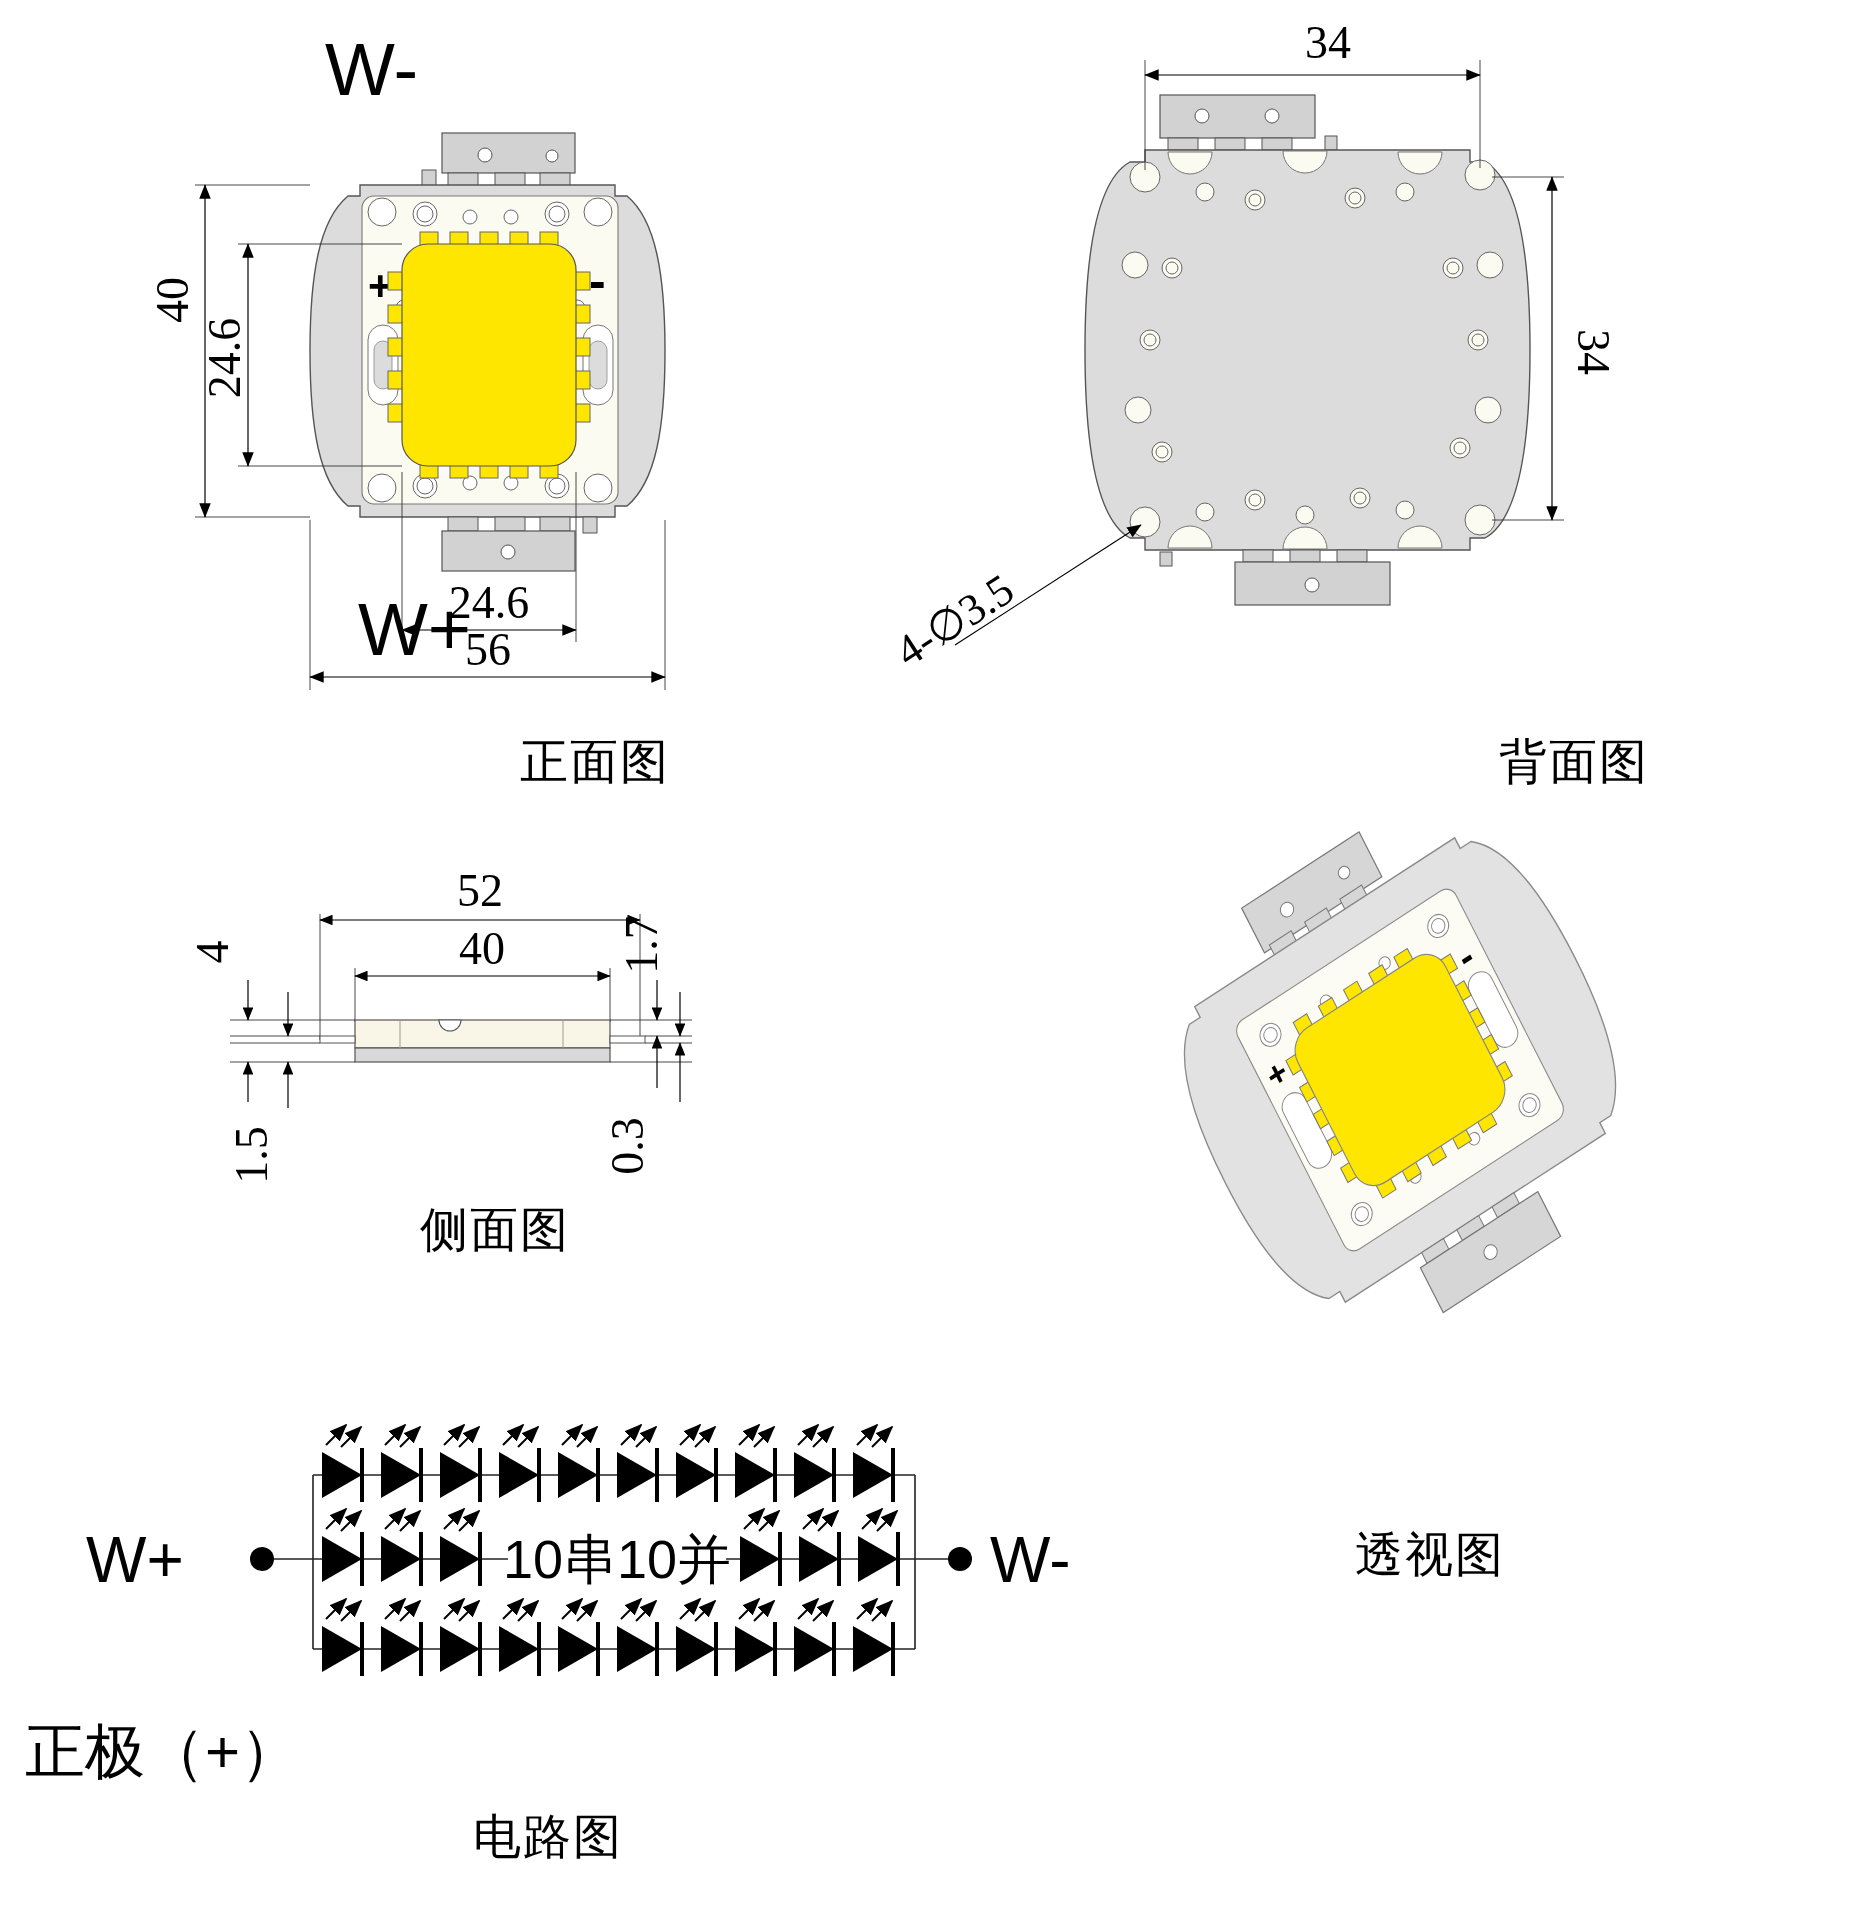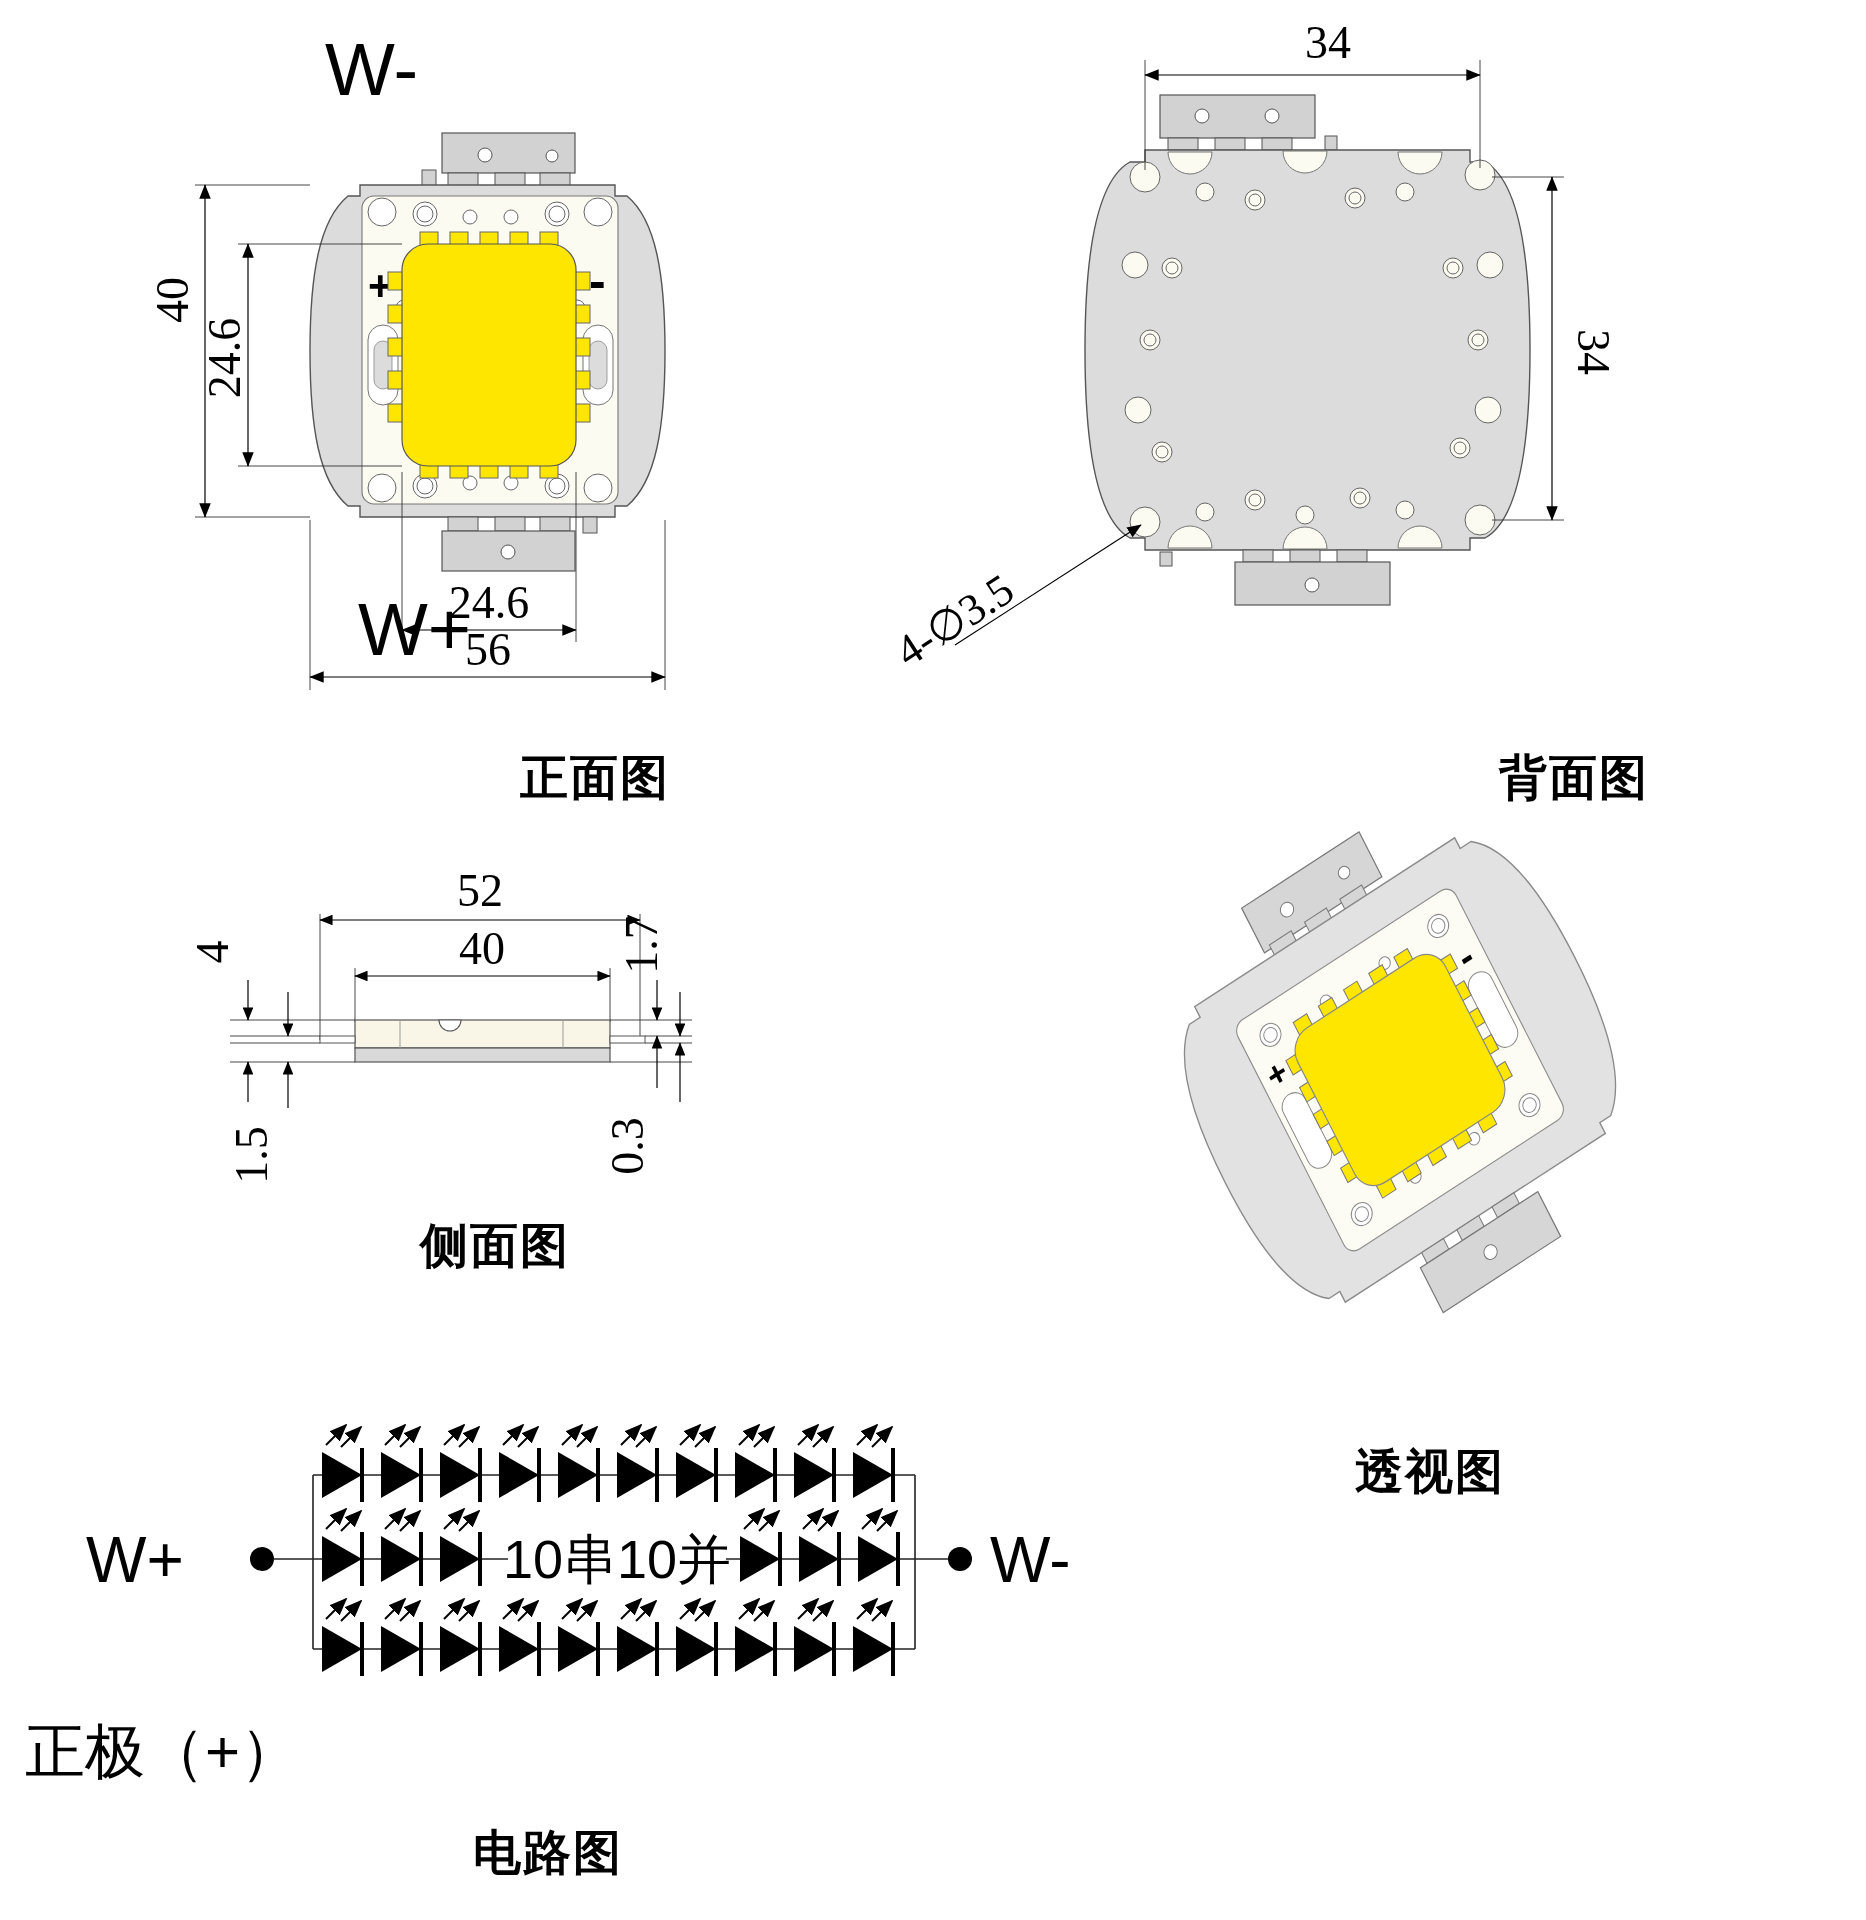--- a/index.html
+++ b/index.html
@@ -1,20 +1,20 @@
 <!DOCTYPE html>
 <html><head>
 <meta charset="utf-8">
 <style>
   html,body{margin:0;padding:0;background:#fff;}
   #canvas{position:relative;width:1866px;height:1920px;background:#ffffff;overflow:hidden;
           font-family:"Liberation Sans",sans-serif;color:#000;}
   .abs{position:absolute;}
-  .caption{position:absolute;font-size:48px;font-weight:700;letter-spacing:2px;
-           transform:translateX(-50%);white-space:nowrap;margin-top:16px;}
+  .caption{position:absolute;font-size:48px;font-weight:400;letter-spacing:2px;
+           transform:translateX(-50%);white-space:nowrap;}
   .polelabel{position:absolute;font-size:60px;font-weight:500;white-space:nowrap;text-align:right;}
   svg{position:absolute;overflow:visible;}
   svg text{fill:#000;}
   .dimtxt{font-family:"Liberation Serif",serif;font-size:46px;}
   .dimtxt-s{font-family:"Liberation Serif",serif;font-size:44px;}
   .wlabel{font-family:"Liberation Sans",sans-serif;font-size:74px;}
   .wlabel-c{font-family:"Liberation Sans",sans-serif;font-size:64px;}
   .cfg{font-family:"Liberation Sans",sans-serif;font-size:54px;font-weight:500;}
   .pol{font-family:"Liberation Sans",sans-serif;font-weight:700;}
   .dimline{stroke:#000;stroke-width:1.2;fill:none;}
@@ -374,21 +374,21 @@
         <rect x="84" y="-40" width="14" height="16" fill="#ffe600" stroke="#777" stroke-width="1"></rect>
         <rect x="84" y="-10" width="14" height="16" fill="#ffe600" stroke="#777" stroke-width="1"></rect>
         <rect x="84" y="20" width="14" height="16" fill="#ffe600" stroke="#777" stroke-width="1"></rect>
         <rect x="84" y="50" width="14" height="16" fill="#ffe600" stroke="#777" stroke-width="1"></rect>
         <rect x="-88" y="-86" width="176" height="172" rx="24" fill="#ffe600" stroke="#888" stroke-width="1.2"></rect>
       </g>
       <text class="pol" style="font-size:34px" x="-122" y="-52">+</text>
       <text class="pol" style="font-size:40px" x="104" y="-46">-</text>
     </g>
   </svg>
-  <div class="caption" style="left:1430px;top:1424px;">透视图</div>
+  <div class="caption" style="left:1430px;top:1523px;">透视图</div>
 
   <svg class="abs" style="left:60px;top:1390px;" width="1250" height="330" viewBox="0 0 1250 330">
     <defs>
       <marker id="cv-ah" viewBox="0 0 10 8" refX="9" refY="4" markerWidth="9" markerHeight="8" orient="auto">
         <path d="M0,0 L10,4 L0,8 z" fill="#000"></path>
       </marker>
       <g id="cv-led">
         <polygon points="0,-23 0,23 40,0" fill="#000"></polygon>
         <line x1="40" y1="-27" x2="40" y2="27" stroke="#000" stroke-width="4"></line>
         <line x1="4" y1="-30" x2="24" y2="-50" stroke="#000" stroke-width="2" marker-end="url(#cv-ah)"></line>

